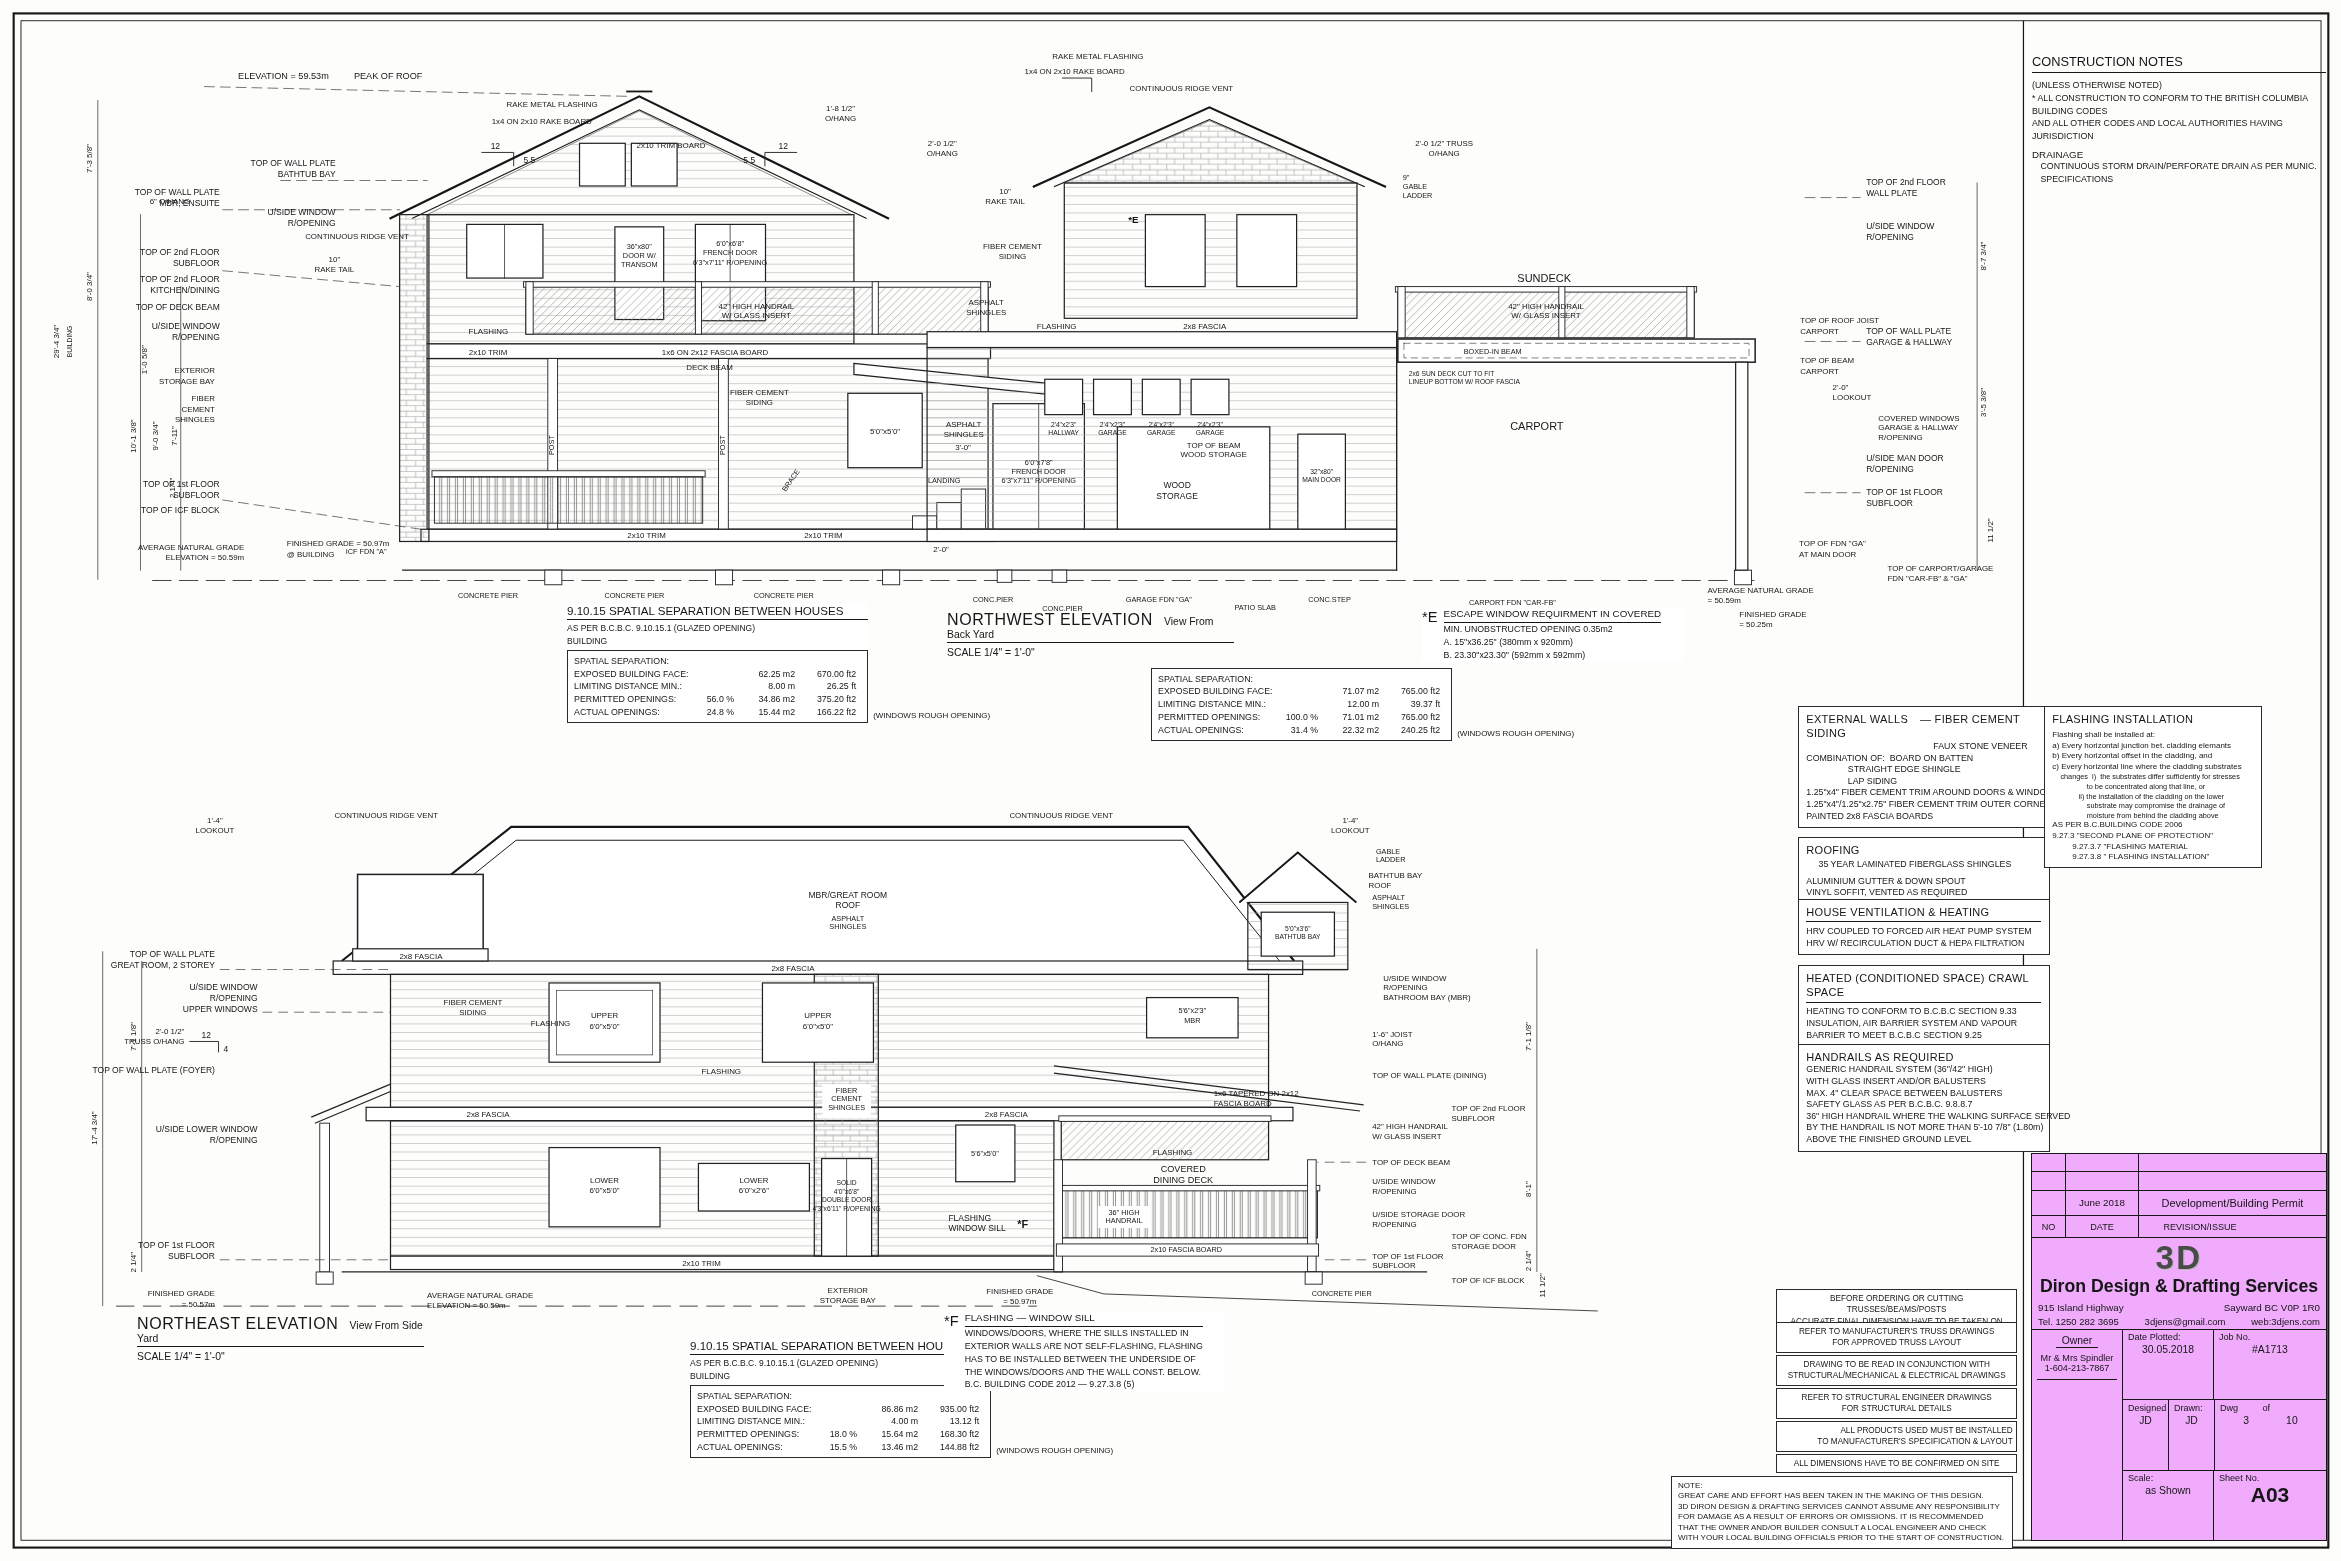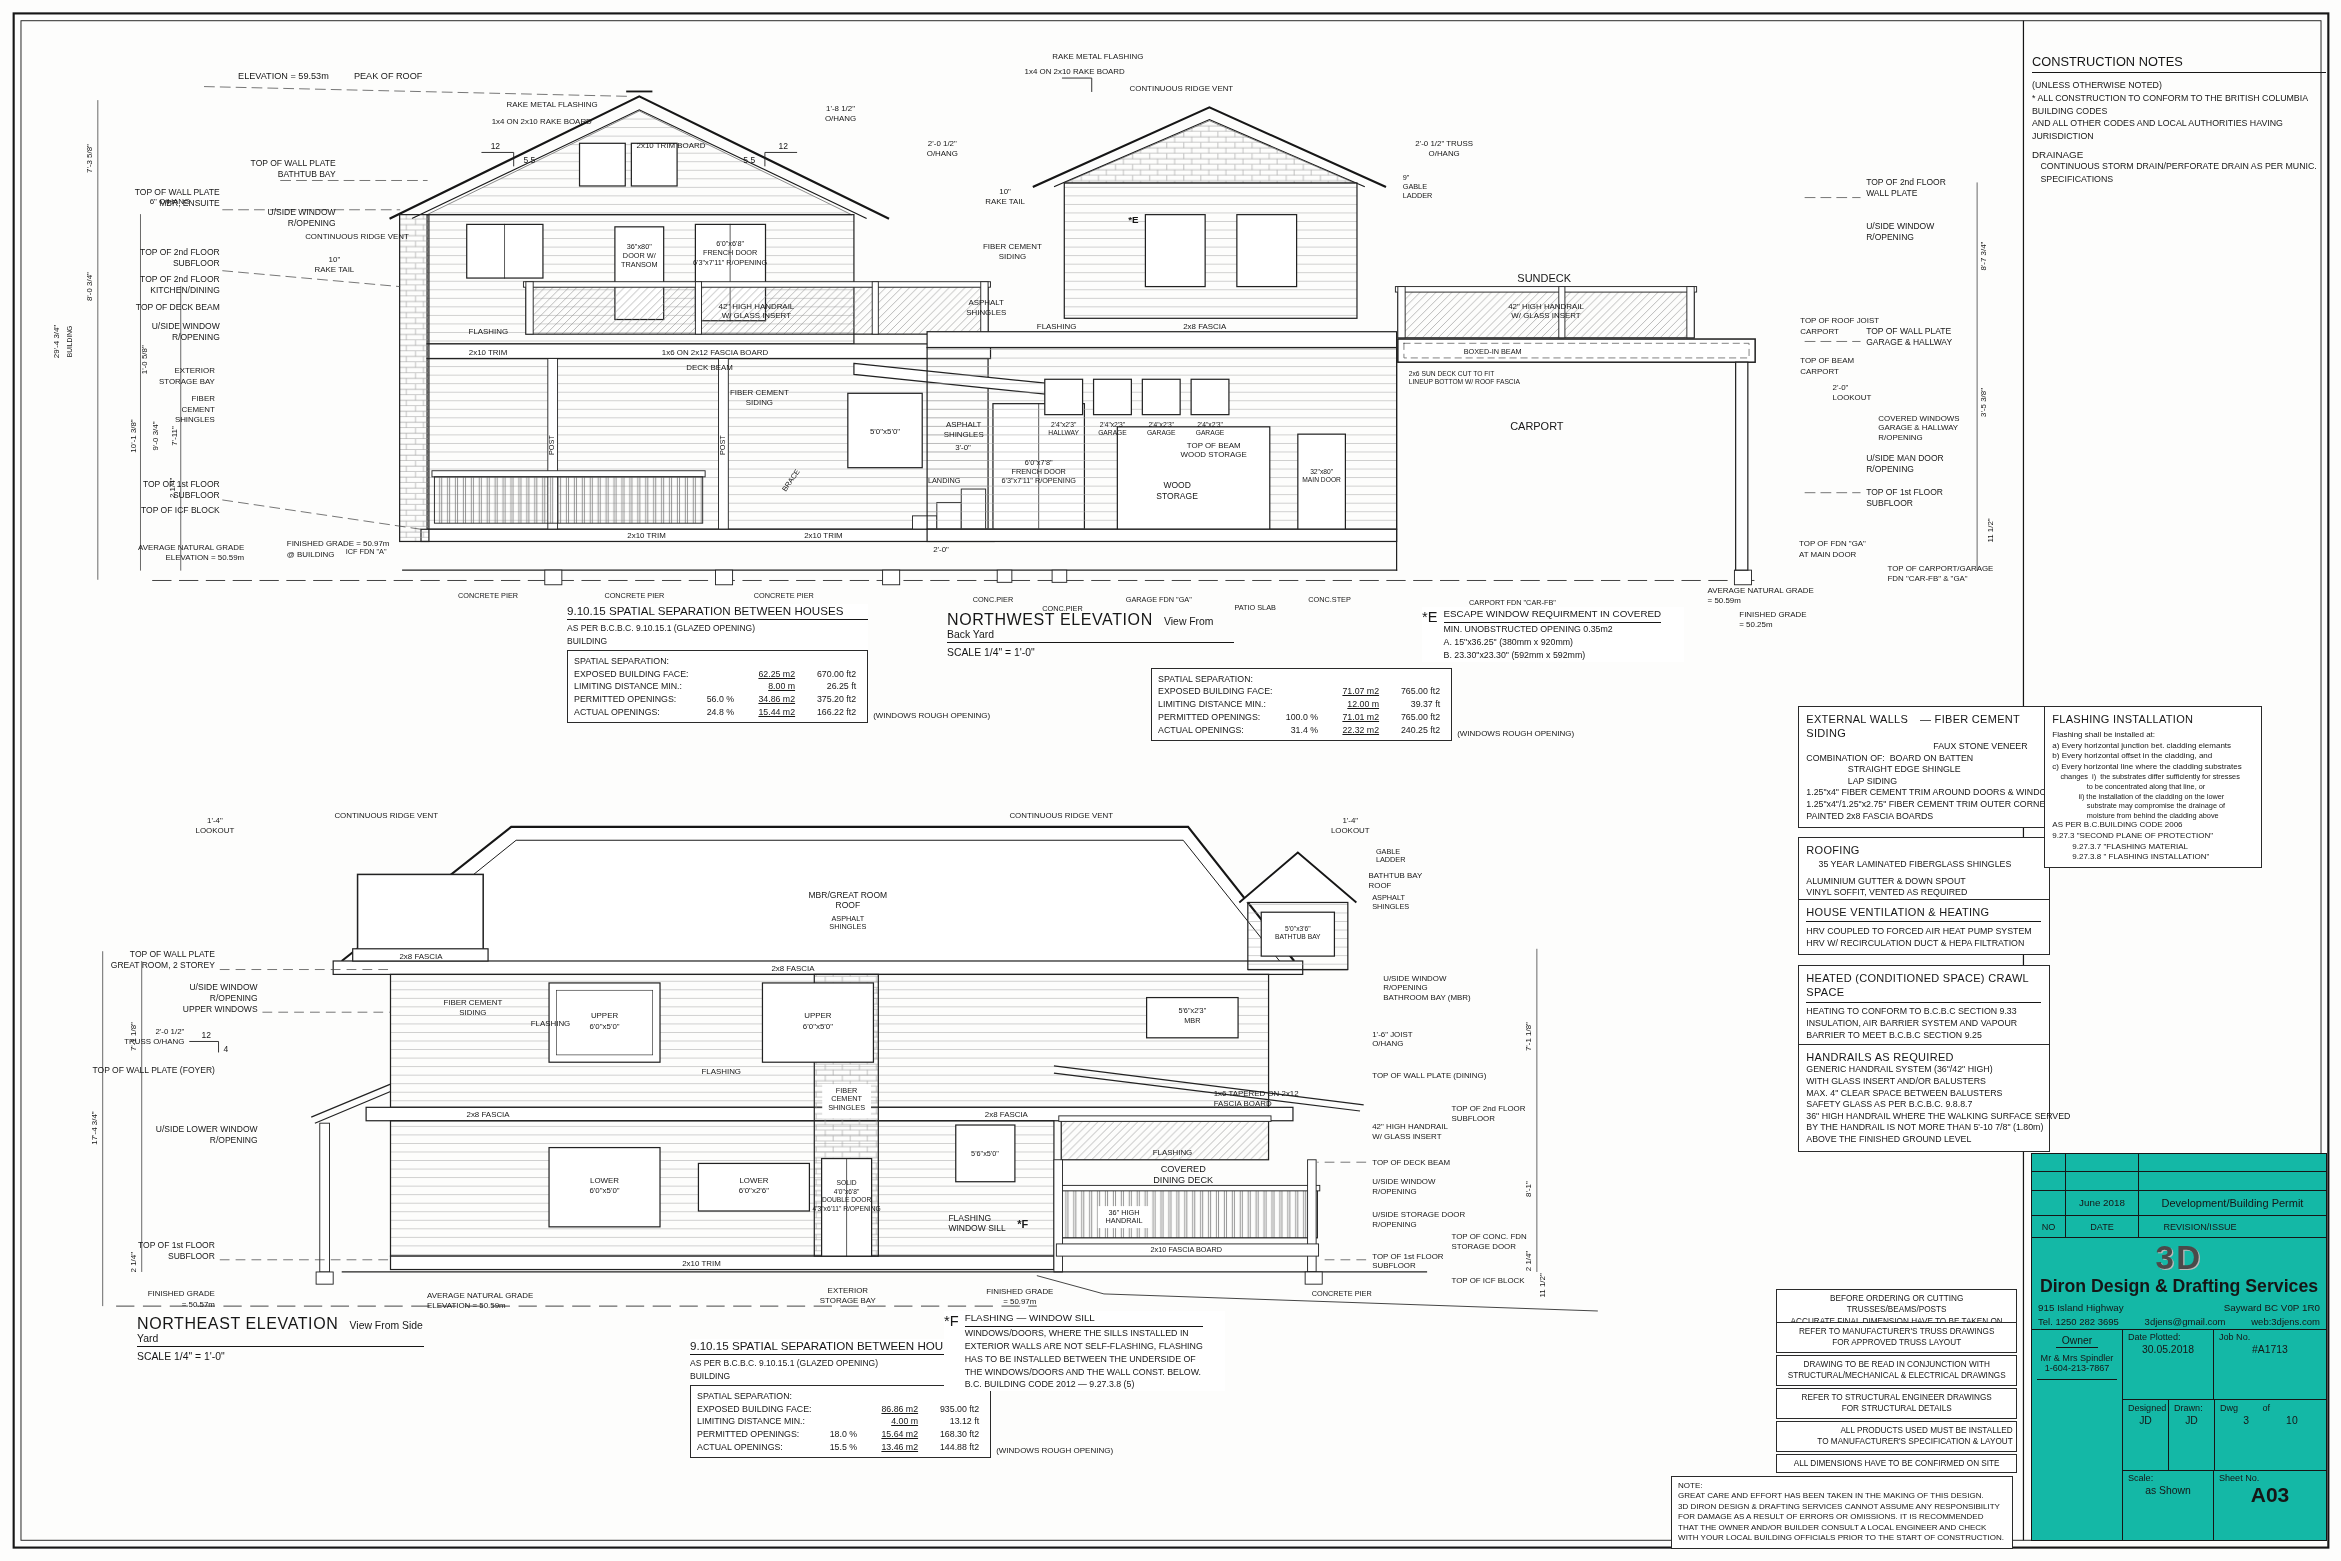--- a/index.html
+++ b/index.html
@@ -19,38 +19,38 @@
   .cnotes .ln{font-size:8.8px;line-height:1.45;}
   .cnotes .sh{font-size:9.8px;margin-top:6.1px;}
   
   .stbl{position:absolute;background:#fff;}
   .stbl .h1{font-size:11.6px;border-bottom:1.2px solid #161616;padding-bottom:1.8px;white-space:nowrap;}
   .stbl .h2{font-size:8.5px;margin-top:3px;white-space:nowrap;}
   .stbl .h3{font-size:8.5px;margin-top:3.7px;}
   .stbl .box{border:1.2px solid #2a2a2a;margin-top:3.7px;padding:3.7px 6.1px;position:relative;width:287px;}
   .srow{display:flex;font-size:8.8px;line-height:1.45;}
   .srow .c0{width:120px;}.srow .c1{width:40px;text-align:right;}
-  .srow .c2{width:61px;text-align:right;text-decoration:underline;}.srow .c3{width:61px;text-align:right;}
+  .srow .c2{width:61px;text-align:right;}.srow .c3{width:61px;text-align:right;}
   .wnote{position:absolute;left:102%;bottom:2.4px;font-size:8px;white-space:nowrap;}
   
   .gnote{position:absolute;border:1.2px solid #2a2a2a;background:#fff;text-align:center;
     font-size:8.2px;line-height:1.4;padding:3px 3.7px;width:232px;}
   .anote{position:absolute;background:#fff;line-height:1.45;}
   .anote .mk{font-size:14.6px;margin-right:6.1px;vertical-align:top;}
   .anote .tt{font-size:9.8px;border-bottom:0.9px solid #161616;padding-bottom:1.2px;}
   .anote .ln{font-size:8.8px;}
   
   .etitle{position:absolute;background:transparent;}
   .etitle .big{font-size:16px;letter-spacing:0.6px;display:inline;}
   .etitle .small{font-size:10.4px;margin-left:8.5px;display:inline;}
   .etitle .rule{border-top:1.5px solid #161616;margin-top:2.4px;width:100%;}
   .etitle .sc{font-size:10.4px;margin-top:3.7px;}
   
   .tblock{position:absolute;left:2031px;top:1153px;width:296px;height:388px;border:1.8px solid #161616;
-    background:#14b8a6;box-sizing:border-box;display:flex;flex-direction:column;}
+    background:#f0abfc;box-sizing:border-box;display:flex;flex-direction:column;}
   .trow{display:flex;border-bottom:1.2px solid #161616;box-sizing:border-box;}
   .tcell{box-sizing:border-box;border-right:1.2px solid #161616;display:flex;align-items:center;justify-content:center;}
   .company{border-bottom:1.8px solid #161616;padding:2.4px 4.9px;text-align:center;}
   .logo{font-size:33px;font-weight:bold;color:#4a4a4a;text-shadow:1.2px 1.2px 0 #bbb;letter-spacing:2.4px;line-height:1.05;}
   .cname{font-size:17.7px;font-weight:bold;margin-top:1.2px;white-space:nowrap;}
   .caddr{display:flex;justify-content:space-between;font-size:9.8px;margin-top:4.9px;padding:0 1.2px;}
   .ctel{display:flex;justify-content:space-between;font-size:9.5px;margin-top:2.4px;padding:0 1.2px;}
   .project{border-bottom:1.8px solid #161616;padding:6.1px 3.7px;text-align:center;flex:0 0 auto;}
   .pl{font-size:11.6px;margin-top:2.4px;}
   .ptitle{font-size:15.2px;margin-top:13.4px;}

